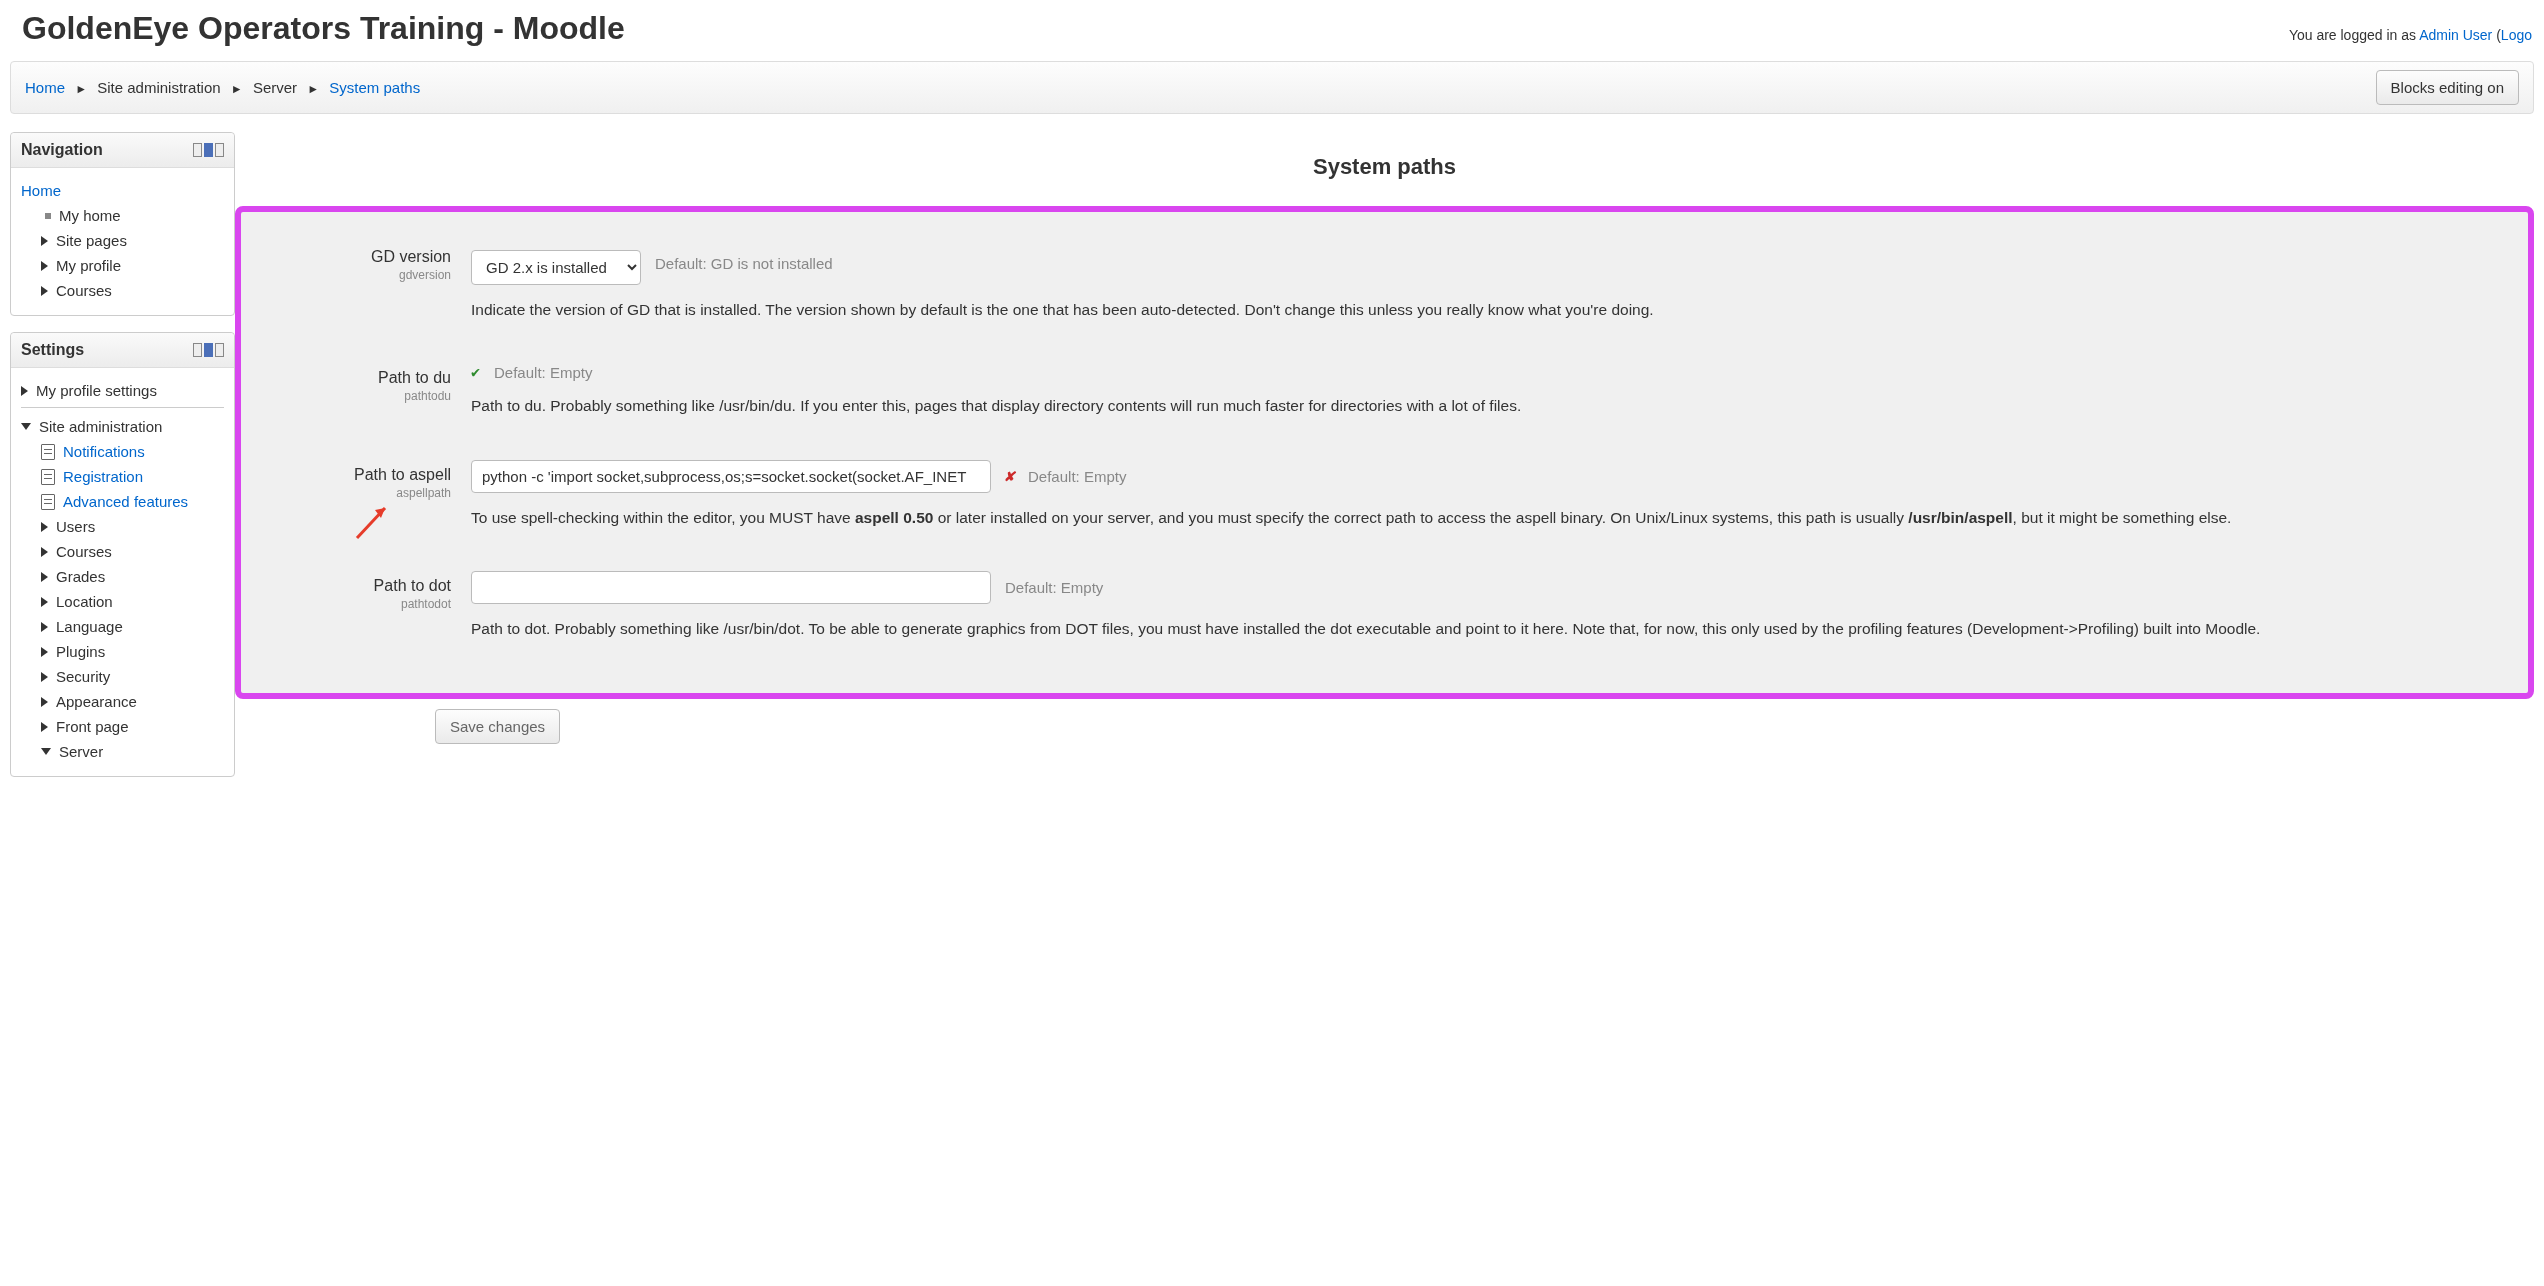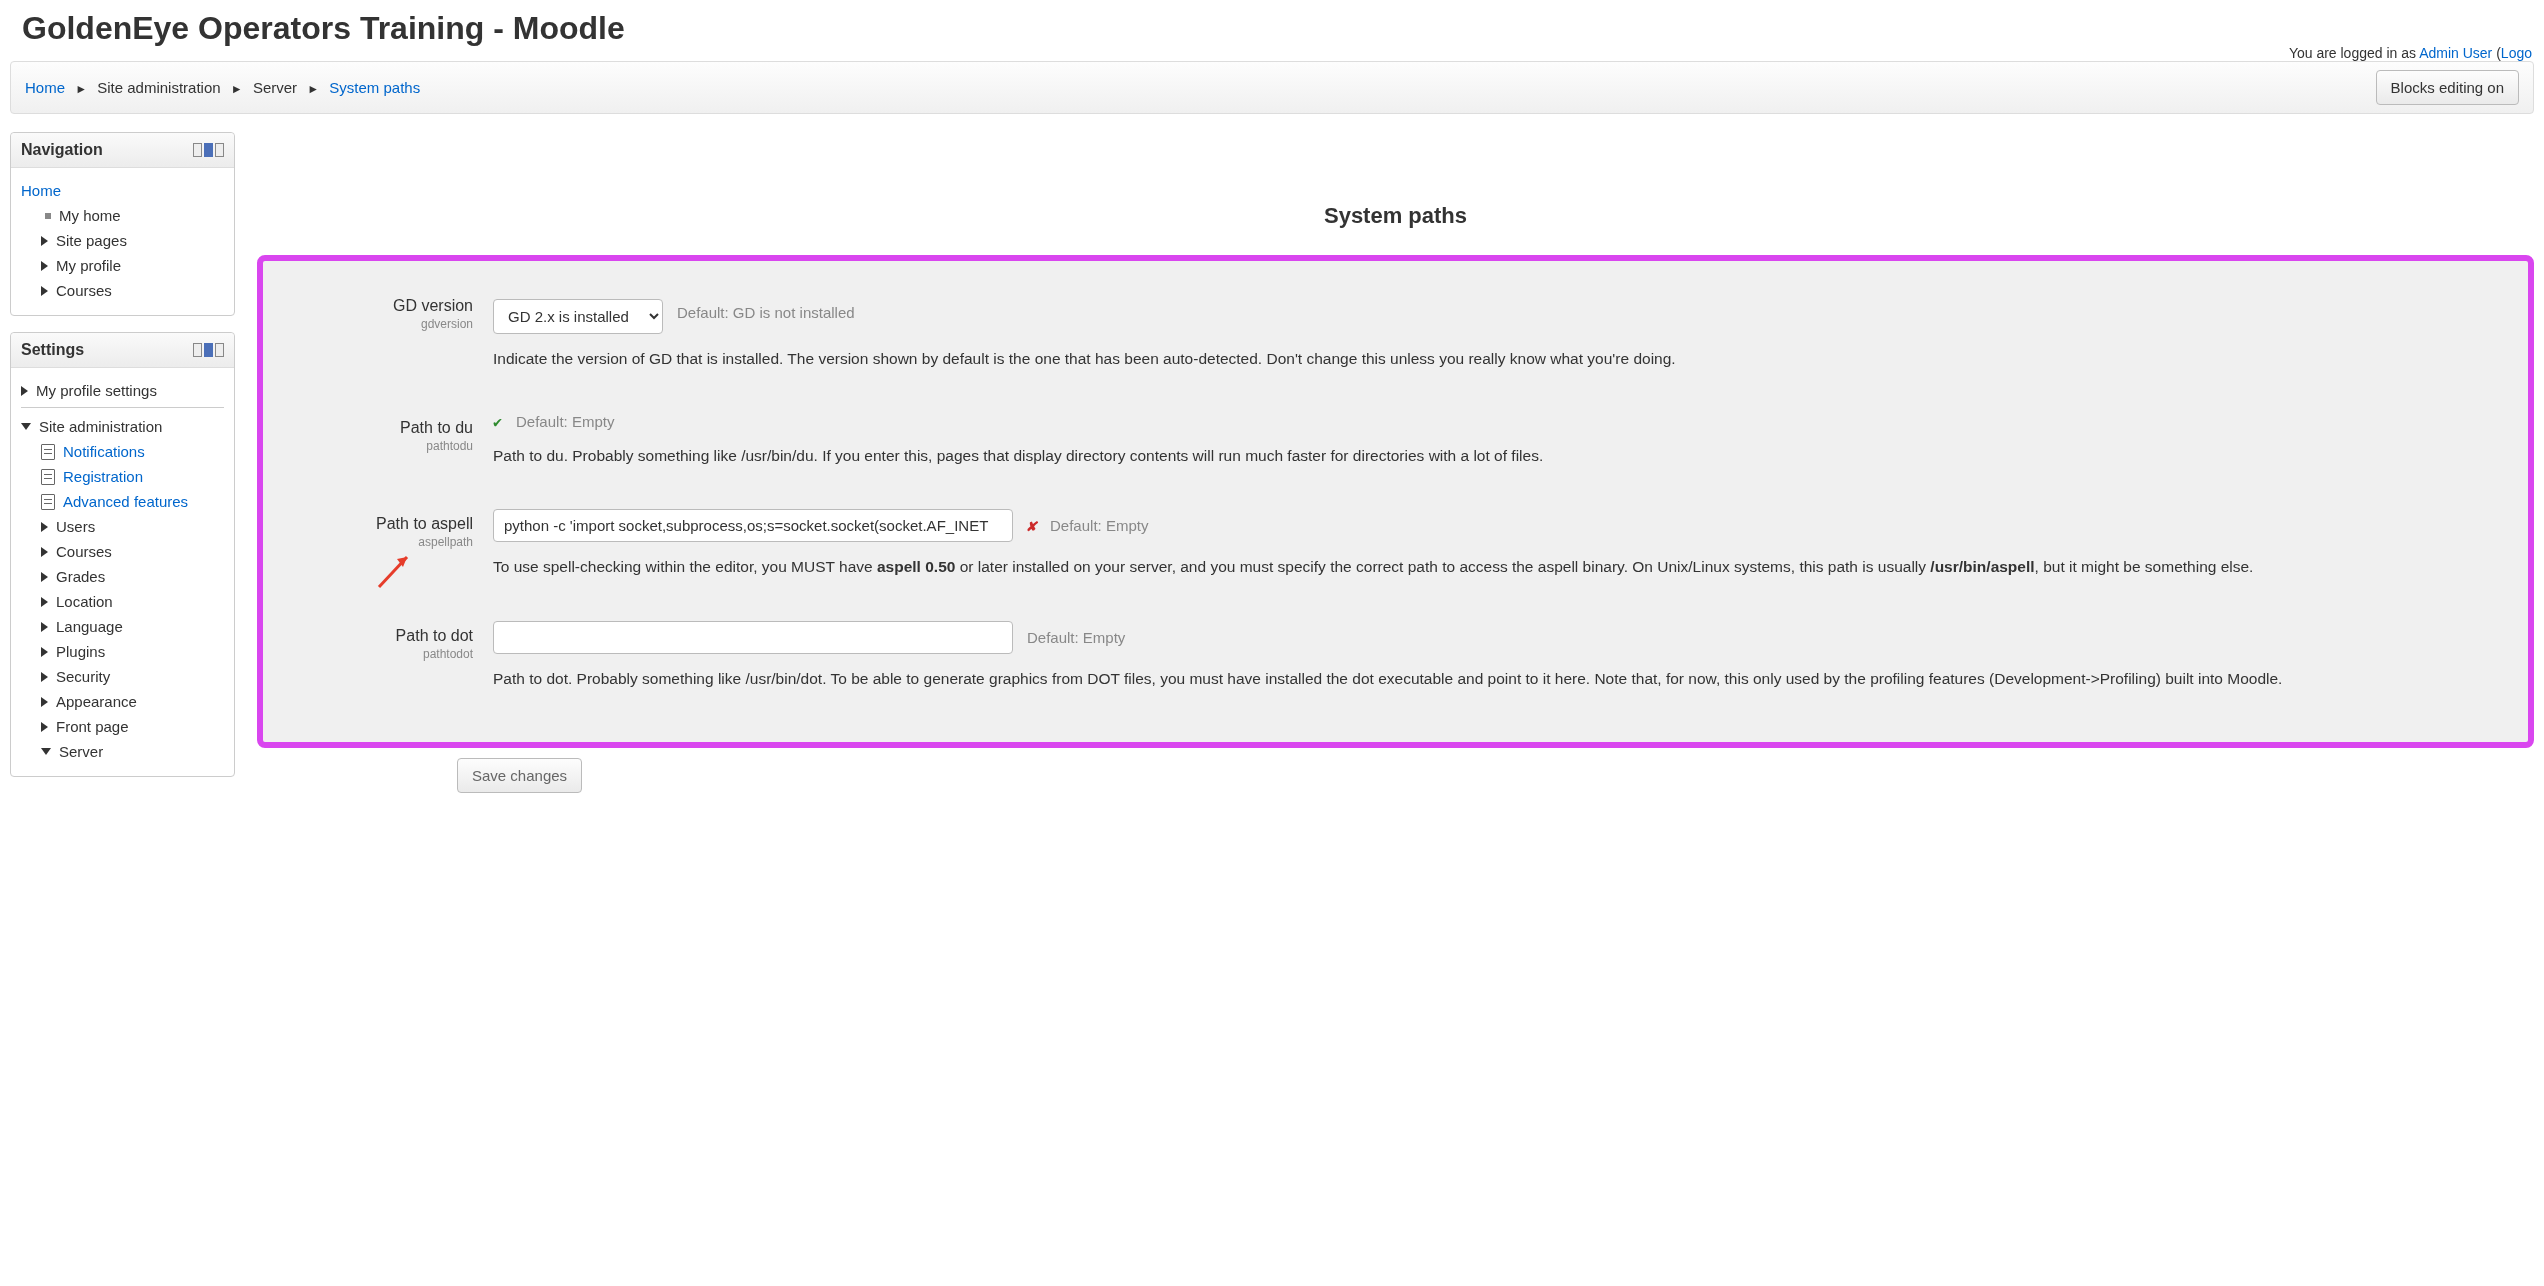--- a/index.html
+++ b/index.html
@@ -8,21 +8,21 @@
     font-size: 14px;
     color: #333;
     background: #fff;
   }
   a { color: #0066cc; text-decoration: none; cursor: pointer; }
 
   
   .topbar {
     display: flex;
     justify-content: space-between;
-    align-items: flex-end;
+    align-items: center;
     padding: 6px 12px 0 12px;
   }
   .site-title {
     font-size: 32px;
     font-weight: bold;
     color: #333;
     padding: 4px 10px 14px 10px;
   }
   .login-info {
     font-size: 14px;
@@ -49,23 +49,22 @@
     border-radius: 4px;
     padding: 8px 14px;
     font-size: 15px;
     cursor: pointer;
     color: #333;
   }
 
   
   .columns {
     display: flex;
-    align-items: flex-end;
+    align-items: flex-start;
     margin: 18px 10px 0 10px;
-    gap: 22px;
   }
   .sidebar { width: 225px; flex: 0 0 225px; }
   .main { flex: 1; }
 
   
   .block {
     border: 1px solid #ccc;
     border-radius: 4px;
     margin-bottom: 16px;
     background: #fff;

